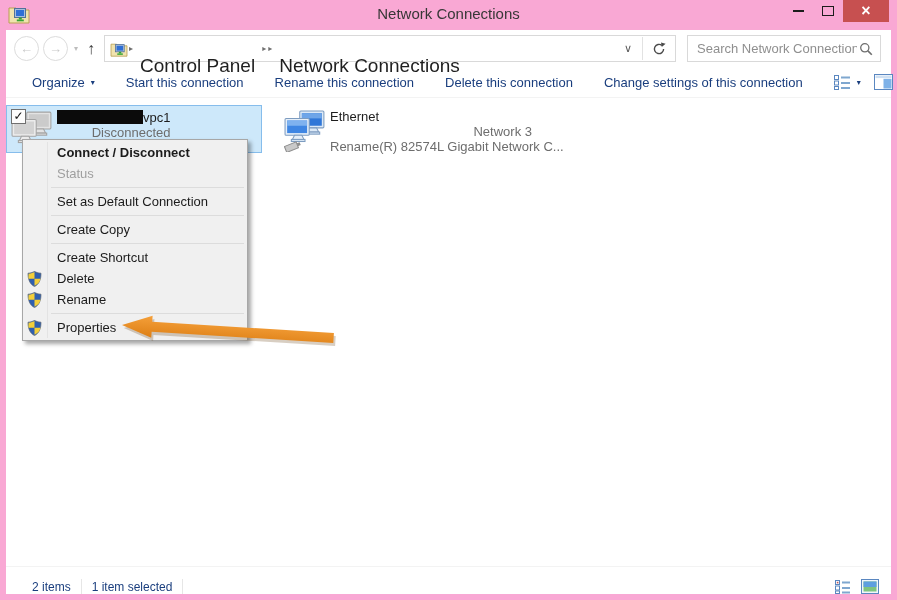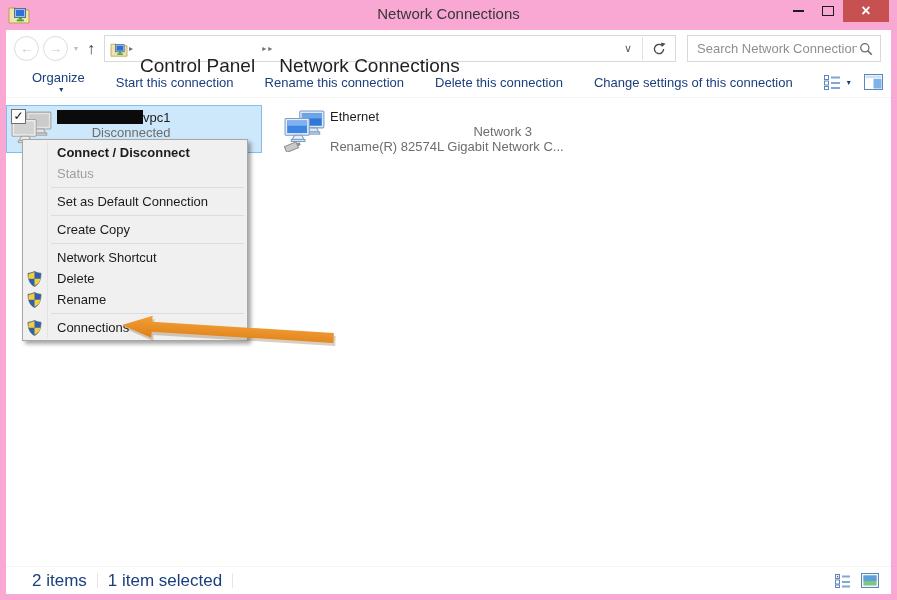--- a/index.html
+++ b/index.html
@@ -28,21 +28,21 @@
   .bsep{font-size:8px;color:#6f6f6f;padding:0 1px;}
   .addr-caret{margin-left:auto;color:#5a5a5a;font-size:11px;padding:0 10px;}
   .addr-div{width:1px;height:23px;background:#e2e2e2;flex:none;}
   .refresh-btn{width:32px;display:flex;align-items:center;justify-content:center;flex:none;}
   .searchbox{width:178px;height:25px;border:1px solid #d9d9d9;display:flex;align-items:center;padding:0 7px;flex:none;}
   .searchbox input{border:none;outline:none;flex:1;font-size:13px;color:#6d6d6d;font-family:"Liberation Sans",sans-serif;background:transparent;min-width:0;}
   .searchbox input::placeholder{color:#8f8f8f;opacity:1;}
 
   
   .toolbar{height:30px;display:flex;align-items:center;padding:0 12px 0 26px;font-size:13px;color:#1a3e7e;border-bottom:1px solid #f3f3f3;flex:none;}
-  .tb-item{margin-right:31px;display:flex;align-items:center;white-space:nowrap;flex-direction:column;}
+  .tb-item{margin-right:31px;display:flex;align-items:center;white-space:nowrap;}
   .tb-caret{font-size:8px;margin-left:6px;color:#1a3e7e;}
   .tb-icons{margin-left:auto;display:flex;align-items:center;gap:13px;}
 
   
   .content{flex:1;position:relative;overflow:hidden;}
   .tile{position:absolute;top:7px;width:256px;height:48px;box-sizing:border-box;display:flex;padding:3px 4px;}
   .tile.selected{background:#cde8fa;border:1px solid #86bdec;}
   .tile-icon{width:44px;position:relative;flex:none;}
   .checkbox{position:absolute;left:0;top:0;width:13px;height:13px;background:#fcfcfc;border:1px solid #6f6f6f;font-size:12px;line-height:13px;text-align:center;color:#111;z-index:2;}
   .tile-text{margin-left:2px;font-size:13px;color:#1d1d1d;line-height:15px;padding-top:1px;min-width:0;white-space:nowrap;}
@@ -55,21 +55,21 @@
   .mi{position:relative;height:21px;display:flex;align-items:center;padding-left:34px;font-size:13px;color:#1b1b1b;text-align:right;}
   .mi.bold{font-weight:bold;}
   .mi.disabled{color:#9f9f9f;}
   .mi .shield{position:absolute;left:4px;top:2.5px;}
   .msep{height:1px;background:#dcdcdc;margin:3px 3px 3px 28px;}
 
   
   .arrow-svg{position:absolute;left:112px;top:213px;z-index:6;pointer-events:none;}
 
   
-  .statusbar{height:27px;display:flex;align-items:center;padding:0 12px 0 26px;font-size:17px;color:#1a3e7e;border-top:1px solid #f3f3f3;flex:none;}
+  .statusbar{height:27px;display:flex;align-items:flex-end;padding:0 12px 0 26px;font-size:12px;color:#1a3e7e;border-top:1px solid #f3f3f3;flex:none;}
   .sb-div{width:1px;height:15px;background:#e6e6e6;margin:0 10px;}
   .sb-icons{margin-left:auto;display:flex;align-items:center;gap:10px;}
 </style>
 </head>
 <body>
 
 <div class="screen">
 
   <div class="titlebar">
     <svg class="win-icon" width="22" height="20" viewBox="0 0 22 20">
@@ -218,21 +218,21 @@
       </div>
 
       <div class="menu">
         <div class="mi bold">Connect / Disconnect</div>
         <div class="mi disabled">Status</div>
         <div class="msep"></div>
         <div class="mi">Set as Default Connection</div>
         <div class="msep"></div>
         <div class="mi">Create Copy</div>
         <div class="msep"></div>
-        <div class="mi">Network Shortcut</div>
+        <div class="mi">Create Shortcut</div>
         <div class="mi">
           <svg class="shield" width="15" height="16" viewBox="0 0 15 16">
             <path d="M1 2.2 C4 2.2 6 1.2 7.5 0.3 C9 1.2 11 2.2 14 2.2 C14 8 12.5 13 7.5 15.6 C2.5 13 1 8 1 2.2 Z" fill="#2e5fb0" stroke="#5d6670" stroke-width="0.7"></path>
             <path d="M1.6 2.7 C4.2 2.6 6.2 1.8 7.5 1.1 L7.5 7.8 L1.5 7.8 C1.4 6 1.45 4.2 1.6 2.7 Z" fill="#f3cf3a"></path>
             <path d="M7.5 7.8 L13.5 7.8 C12.9 10.8 11.3 13.1 7.5 14.8 Z" fill="#f3cf3a"></path>
           </svg>
           <span>Delete</span>
         </div>
         <div class="mi">
           <svg class="shield" width="15" height="16" viewBox="0 0 15 16">
@@ -242,21 +242,21 @@
           </svg>
           <span>Rename</span>
         </div>
         <div class="msep"></div>
         <div class="mi">
           <svg class="shield" width="15" height="16" viewBox="0 0 15 16">
             <path d="M1 2.2 C4 2.2 6 1.2 7.5 0.3 C9 1.2 11 2.2 14 2.2 C14 8 12.5 13 7.5 15.6 C2.5 13 1 8 1 2.2 Z" fill="#2e5fb0" stroke="#5d6670" stroke-width="0.7"></path>
             <path d="M1.6 2.7 C4.2 2.6 6.2 1.8 7.5 1.1 L7.5 7.8 L1.5 7.8 C1.4 6 1.45 4.2 1.6 2.7 Z" fill="#f3cf3a"></path>
             <path d="M7.5 7.8 L13.5 7.8 C12.9 10.8 11.3 13.1 7.5 14.8 Z" fill="#f3cf3a"></path>
           </svg>
-          <span>Connections</span>
+          <span>Properties</span>
         </div>
       </div>
 
       <svg class="arrow-svg" width="230" height="46" viewBox="0 0 230 46">
         <defs>
           <linearGradient id="og" x1="0" y1="0" x2="0" y2="1">
             <stop offset="0" stop-color="#f5a03a"></stop>
             <stop offset="1" stop-color="#dd7f15"></stop>
           </linearGradient>
         </defs>

